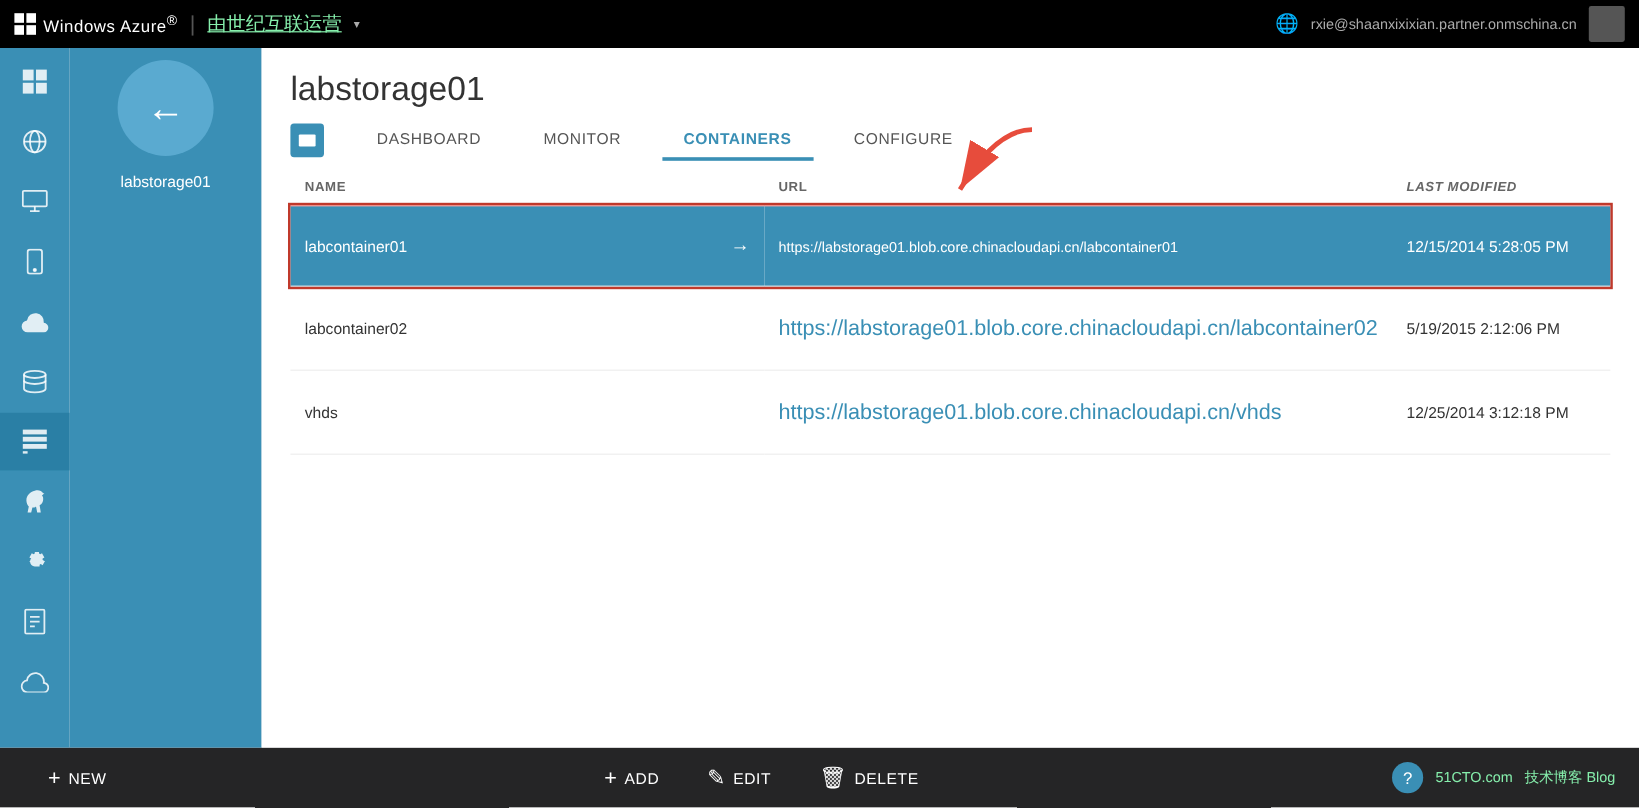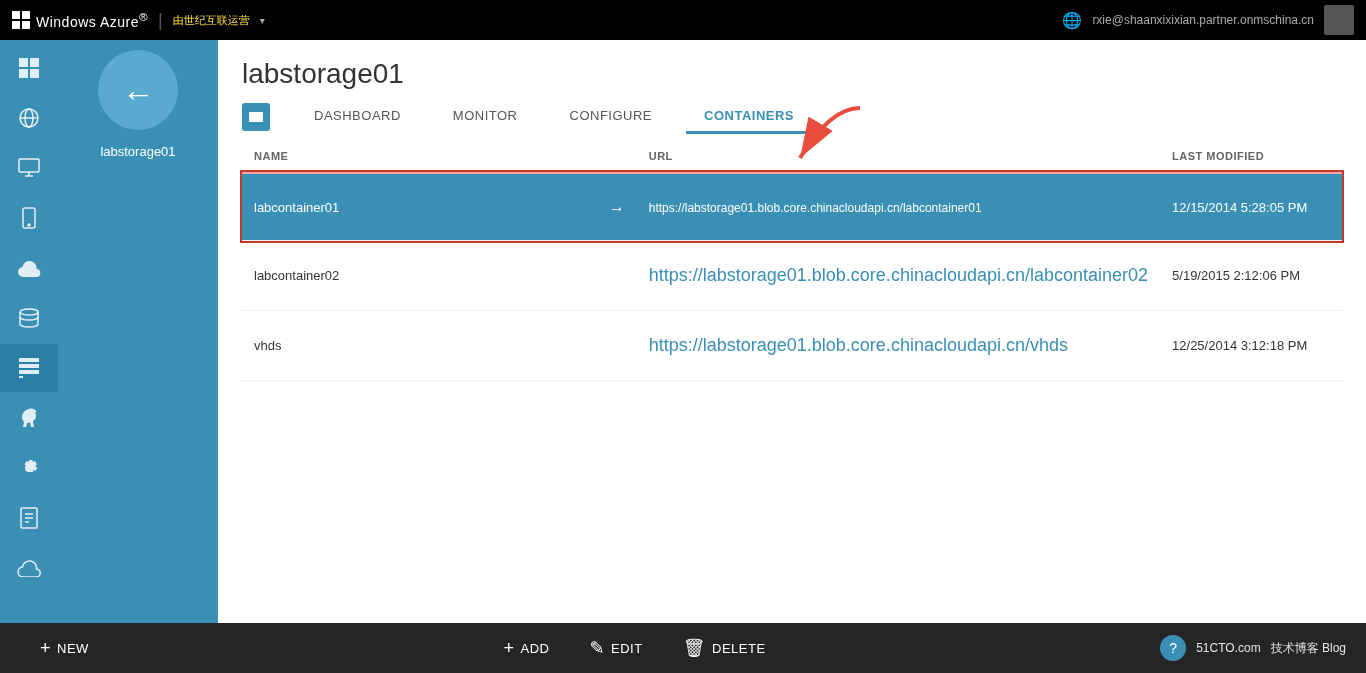--- a/index.html
+++ b/index.html
@@ -14,21 +14,21 @@
       padding: 0 12px;
       justify-content: space-between;
       color: #fff;
       font-size: 13px;
     }
     .topbar-left { display: flex; align-items: center; gap: 10px; }
     .topbar-logo { display: flex; align-items: center; gap: 6px; }
     .win-logo { width: 18px; height: 18px; display: grid; grid-template-columns: 1fr 1fr; gap: 2px; }
     .win-logo-sq { background: #fff; }
     .topbar-brand { font-size: 14px; font-weight: 300; color: #fff; letter-spacing: 0.5px; }
-    .topbar-subtitle { color: #fde047; font-size: 11px; }
+    .topbar-subtitle { color: #86efac; font-size: 16px; text-decoration: underline; }
     .topbar-divider { color: #555; font-size: 18px; }
     .topbar-dropdown { color: #aaa; font-size: 10px; cursor: pointer; }
     .topbar-right { display: flex; align-items: center; gap: 10px; }
     .topbar-globe { color: #aaa; font-size: 16px; }
     .topbar-email { color: #aaa; font-size: 12px; }
     .topbar-avatar { width: 30px; height: 30px; background: #555; border-radius: 2px; }
 
     
     .main-layout { display: flex; height: calc(673px - 40px - 50px); }
 
@@ -138,21 +138,21 @@
       width: 100%;
       border-collapse: collapse;
     }
     .data-table thead tr th {
       text-align: left;
       font-size: 11px;
       font-weight: 600;
       color: #666;
       letter-spacing: 0.5px;
       padding: 8px 12px;
-      border-bottom: 4px solid #fca5a5;
+      border-bottom: 2px solid #fca5a5;
       text-transform: uppercase;
     }
     .data-table tbody tr {
       cursor: pointer;
     }
     .data-table tbody tr td {
       padding: 24px 12px;
       font-size: 13px;
       color: #333;
       border-bottom: 1px solid #eee;
@@ -197,21 +197,21 @@
     .action-bar-right { display: flex; align-items: center; gap: 10px; color: #aaa; font-size: 12px; }
     .help-btn {
       width: 26px; height: 26px;
       border-radius: 50%;
       background: #3a8fb5;
       color: #fff;
       display: flex; align-items: center; justify-content: center;
       font-size: 14px;
       cursor: pointer;
     }
-    .watermark { color: #e5e5e5; font-size: 12px; }
+    .watermark { color: #86efac; font-size: 12px; }
 
     
     .red-arrow-container {
       position: absolute;
       top: 98px;
       left: 780px;
       pointer-events: none;
       z-index: 100;
     }
   </style>
@@ -333,32 +333,32 @@
         <div class="tab-bar">
           <div class="tab-icon">
             <svg viewBox="0 0 16 16" fill="white">
                 <rect x="1" y="3" width="14" height="10" rx="1"></rect>
                 <rect x="3" y="6" width="10" height="1" fill="rgba(255,255,255,0.5)"></rect>
                 <rect x="3" y="8" width="10" height="1" fill="rgba(255,255,255,0.5)"></rect>
               </svg>
           </div>
           <div class="tab-item">DASHBOARD</div>
           <div class="tab-item">MONITOR</div>
+          <div class="tab-item active">CONTAINERS</div>
           <div class="tab-item">CONFIGURE</div>
-          <div class="tab-item active">CONTAINERS</div>
         </div>
       </div>
 
       <div class="table-area">
         <table class="data-table">
           <thead>
             <tr>
               <th style="width:40%;">NAME</th>
               <th style="width:42%;">URL</th>
-              <th style="width:18%;">LAST MODIFIED</th>
+              <th style="width:18%;font-style:italic;">LAST MODIFIED</th>
             </tr>
           </thead>
           <tbody>
             <tr class="selected" style="outline: 2px solid #c0392b;">
               <td>
                 <div class="name-cell">
                   <span>labcontainer01</span>
                   <span class="row-arrow white">→</span>
                 </div>
               </td>

